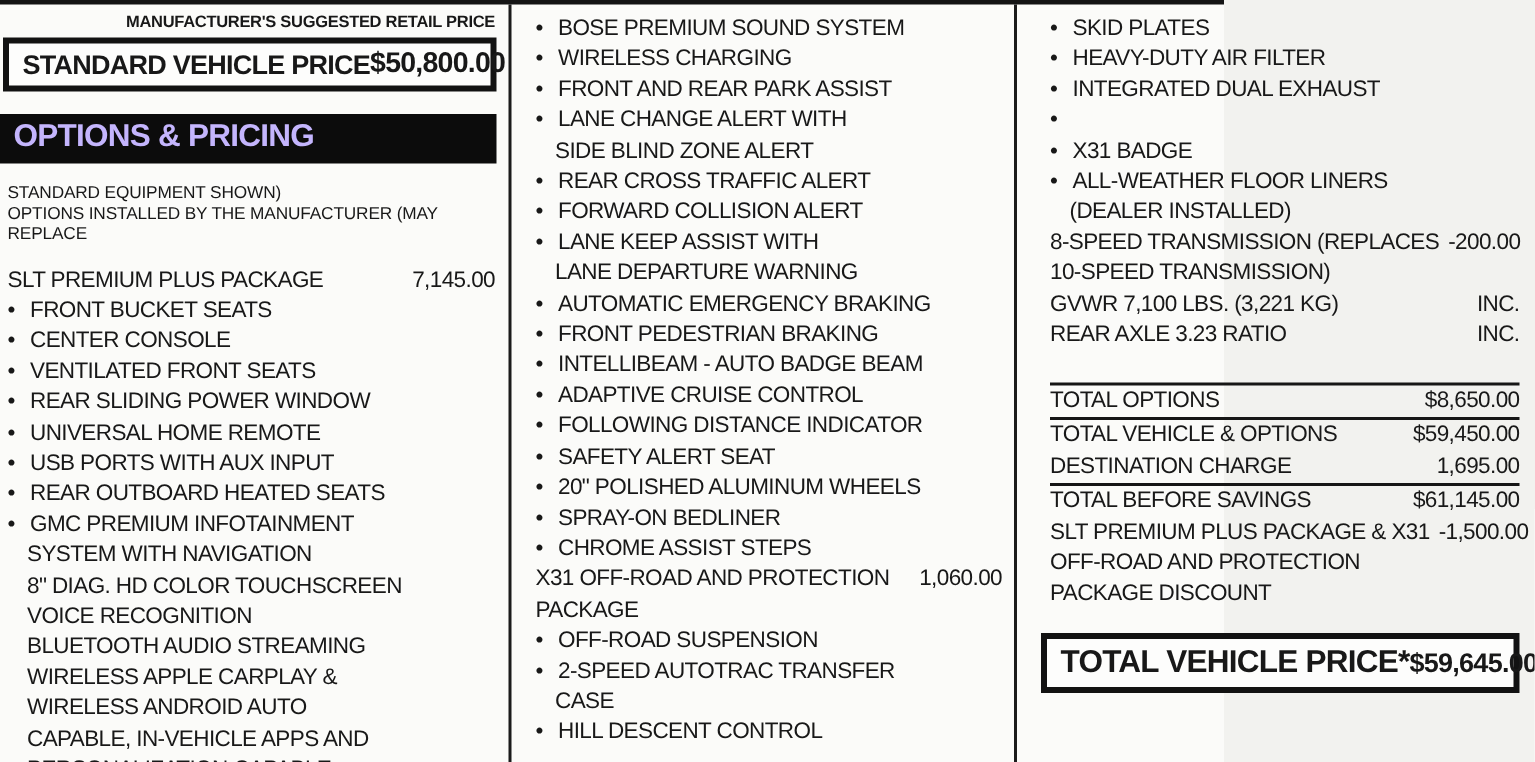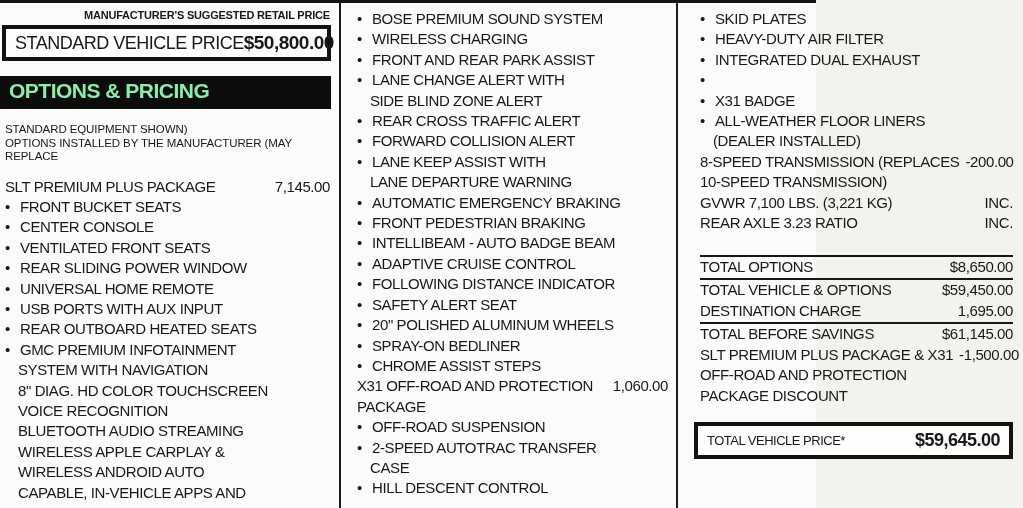--- a/index.html
+++ b/index.html
@@ -26,24 +26,24 @@
   
   .msrp-caption{
     margin:6px 9px 0 0;text-align:right;
     font-size:11px;font-weight:700;letter-spacing:-0.2px;
   }
   .std-box{
     margin:4px 8px 0 2px;border:4px solid #121212;
     display:flex;align-items:center;justify-content:space-between;
     padding:3px 9px;background:#fdfdfc;
   }
-  .std-label{font-weight:400;font-size:18px;letter-spacing:-0.5px;white-space:nowrap;}
+  .std-label{font-weight:700;font-size:18px;letter-spacing:-0.5px;white-space:nowrap;}
   .std-value{font-weight:700;font-size:19px;letter-spacing:-0.5px;white-space:nowrap;}
   .section-bar{
-    margin:15px 8px 0 0;background:#0c0c0c;color:#86efac;
+    margin:15px 8px 0 0;background:#0c0c0c;color:#c4b5fd;
     font-weight:700;font-size:21px;letter-spacing:-0.5px;
     padding:3px 0 6px 9px;
   }
   .note{margin:14px 10px 0 5px;font-size:11.5px;line-height:13.5px;font-weight:400;letter-spacing:-0.1px;}
 
   
   .opt-list{display:block;}
   .left-list{margin:13px 9px 0 5px;}
   .opt-row{display:flex;align-items:baseline;font-size:15px;line-height:20.4px;letter-spacing:-0.4px;}
   .opt-row .dot{display:none;flex:none;width:15px;}
@@ -57,21 +57,21 @@
   .total-row{display:flex;align-items:baseline;font-size:15px;line-height:20.8px;letter-spacing:-0.4px;}
   .total-row.rule-above{border-top:2px solid #161616;justify-content:space-between;}
   .total-row .label{white-space:nowrap;}
   .total-row .value{margin-left:auto;white-space:nowrap;padding-left:6px;}
 
   .grand-box{
     margin:15px 0 0 -6px;border:4px solid #121212;background:#fdfdfc;
     display:flex;align-items:center;justify-content:space-between;
     padding:4px 9px;
   }
-  .grand-label{font-weight:400;font-size:13px;letter-spacing:-0.5px;white-space:nowrap;}
+  .grand-label{font-weight:700;font-size:21px;letter-spacing:-0.5px;white-space:nowrap;}
   .grand-value{font-weight:700;font-size:18px;letter-spacing:-0.5px;white-space:nowrap;}
 </style>
 </head>
 <body>
 
 <div class="sheet">
 
   <div class="divider divider-1"></div>
   <div class="divider divider-2"></div>
 

